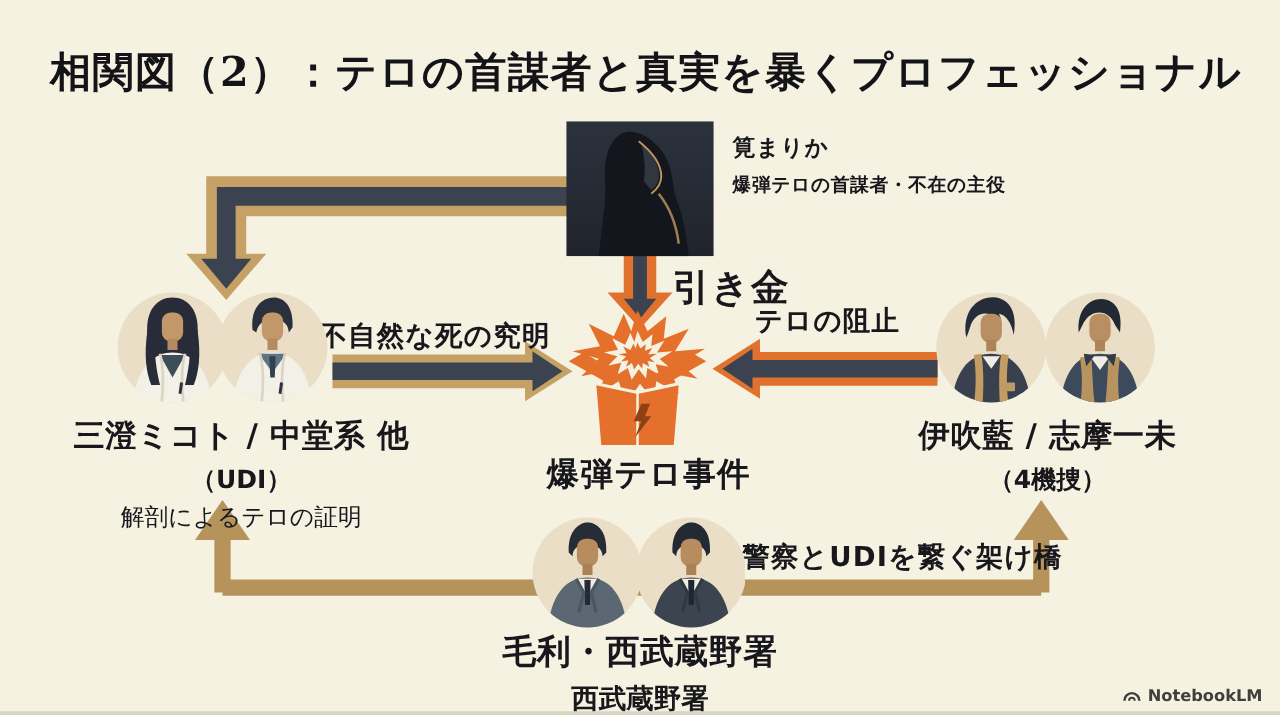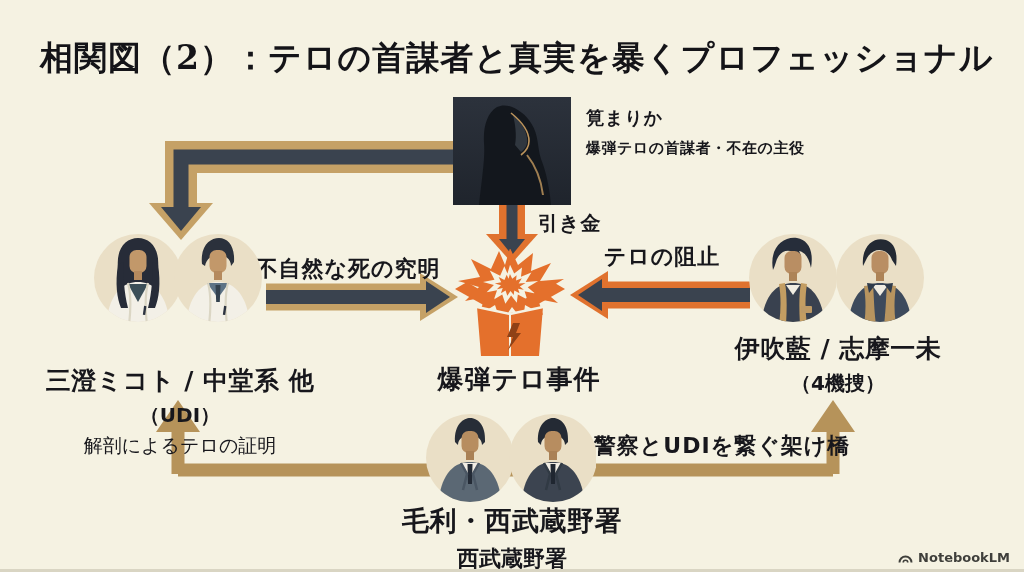--- a/index.html
+++ b/index.html
@@ -19,45 +19,45 @@
     font-size:33px;font-weight:bold;letter-spacing:1px;color:#141418;
     white-space:nowrap;
   }
 
   .portrait{left:453px;top:97px;width:118px;height:108px;}
   .mm-text{left:586px;top:106px;width:400px;}
   .mm-name{font-size:18px;font-weight:bold;letter-spacing:1px;}
   .mm-desc{margin-top:9px;font-size:15px;font-weight:600;letter-spacing:.5px;}
 
   .edge-label{font-size:22px;font-weight:bold;letter-spacing:1px;white-space:nowrap;}
-  .lbl-trigger{left:538px;top:210px;font-size:20px;}
+  .lbl-trigger{left:538px;top:210px;font-size:30px;}
   .lbl-unnatural{left:198px;top:254px;width:300px;text-align:center;}
   .lbl-prevent{left:512px;top:242px;width:300px;text-align:center;}
   .lbl-bridge{left:572px;top:431px;width:300px;text-align:center;}
 
   .avatars{width:auto;height:auto;}
   .g-udi-av{left:92px;top:231px;}
   .g-kid-av{left:747px;top:231px;}
   .g-det-av{left:424px;top:411px;}
 
   .group-label{text-align:center;}
   .g-names{font-size:25px;font-weight:bold;letter-spacing:.5px;white-space:nowrap;}
   .g-org{margin-top:5px;font-size:20px;font-weight:bold;}
   .g-role{margin-top:4px;font-size:19px;font-weight:500;}
-  .gl-udi{left:20px;top:332px;width:320px;margin-top:32px;}
+  .gl-udi{left:33px;top:332px;width:320px;}
   .gl-kid{left:678px;top:332px;width:320px;}
   .gl-det{left:362px;top:503px;width:300px;}
   .gl-det .g-names{font-size:27px;}
   .gl-det .g-org{font-size:22px;font-weight:600;}
 
   .explosion{left:443px;top:249px;width:134px;height:112px;}
   .incident-label{left:419px;top:362px;width:200px;text-align:center;
     font-size:26px;font-weight:bold;letter-spacing:1px;white-space:nowrap;}
 
-  .watermark{right:14px;bottom:7px;display:flex;align-items:center;gap:5px;
+  .watermark{right:14px;bottom:7px;display:flex;align-items:flex-start;gap:5px;
     font-size:13px;font-weight:600;color:#3f3f3b;}
 </style>
 </head>
 <body>
 
 <div class="stage">
 
   <h1 class="title">相関図（2）：テロの首謀者と真実を暴くプロフェッショナル</h1>
 
   <svg class="layer" viewBox="0 0 1024 572">

